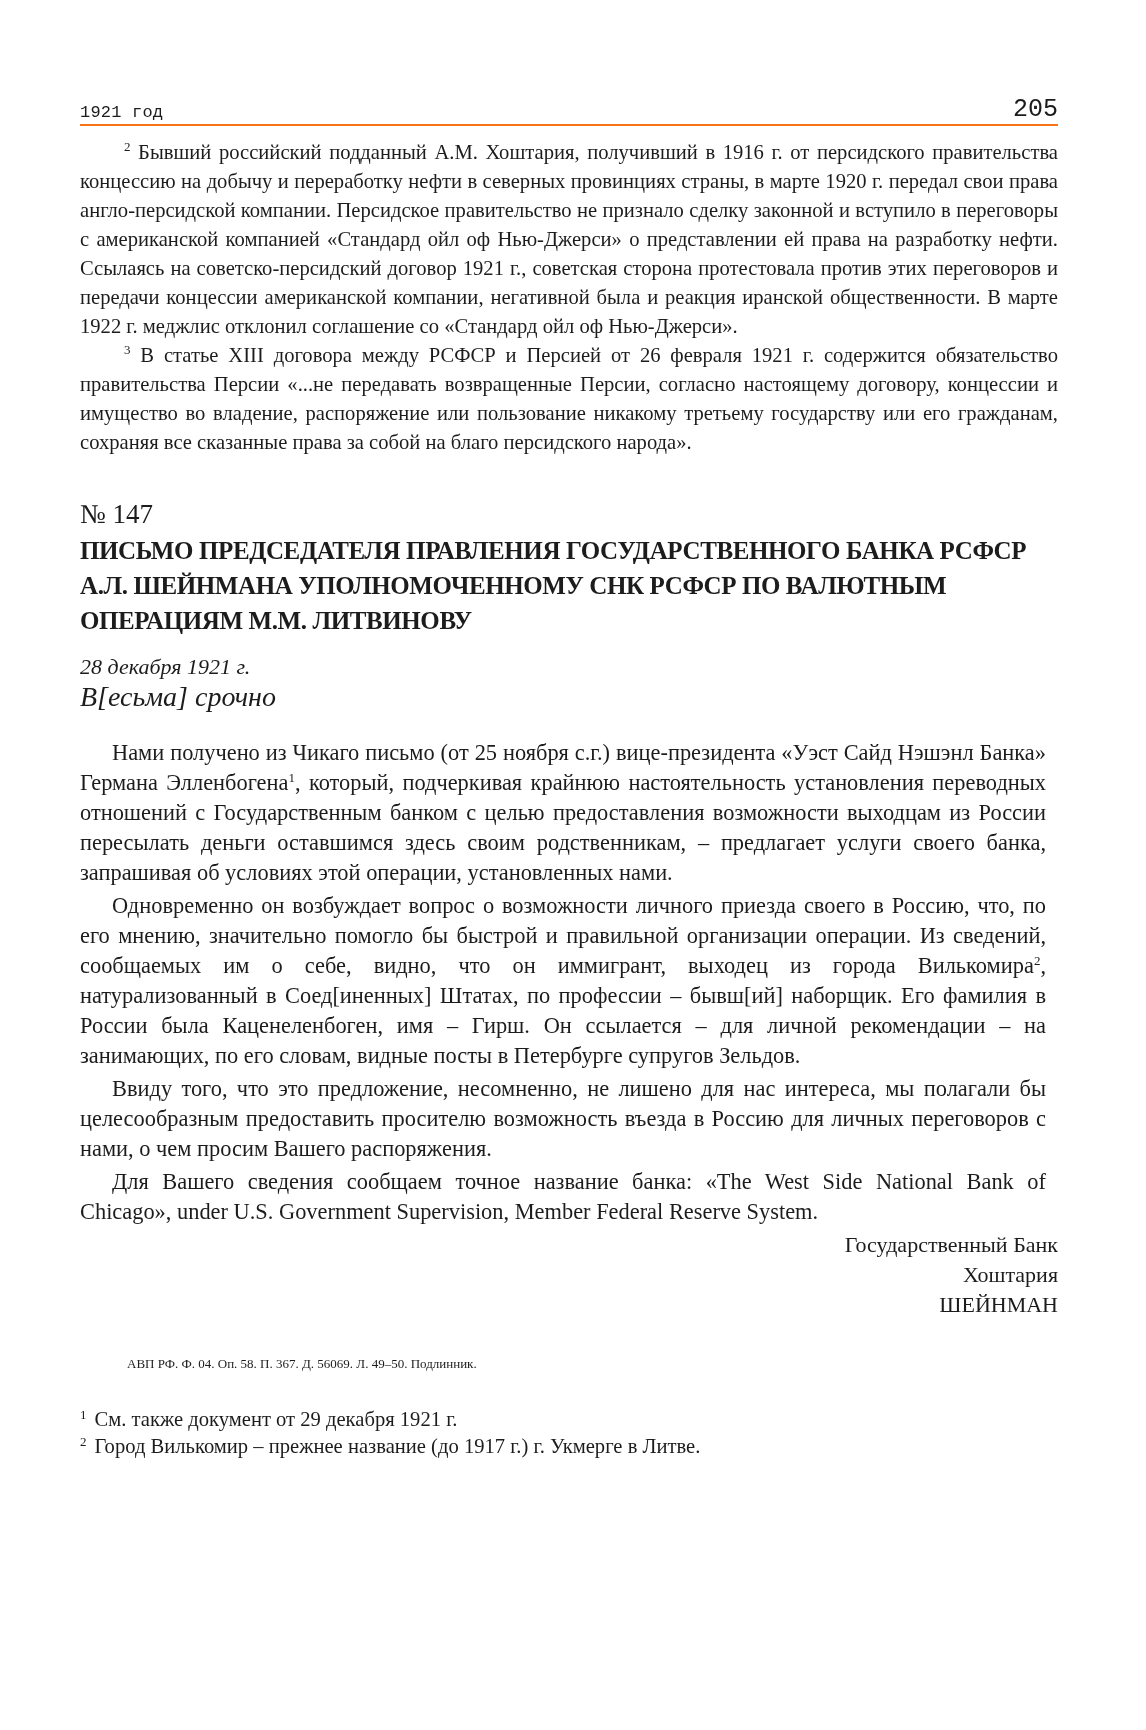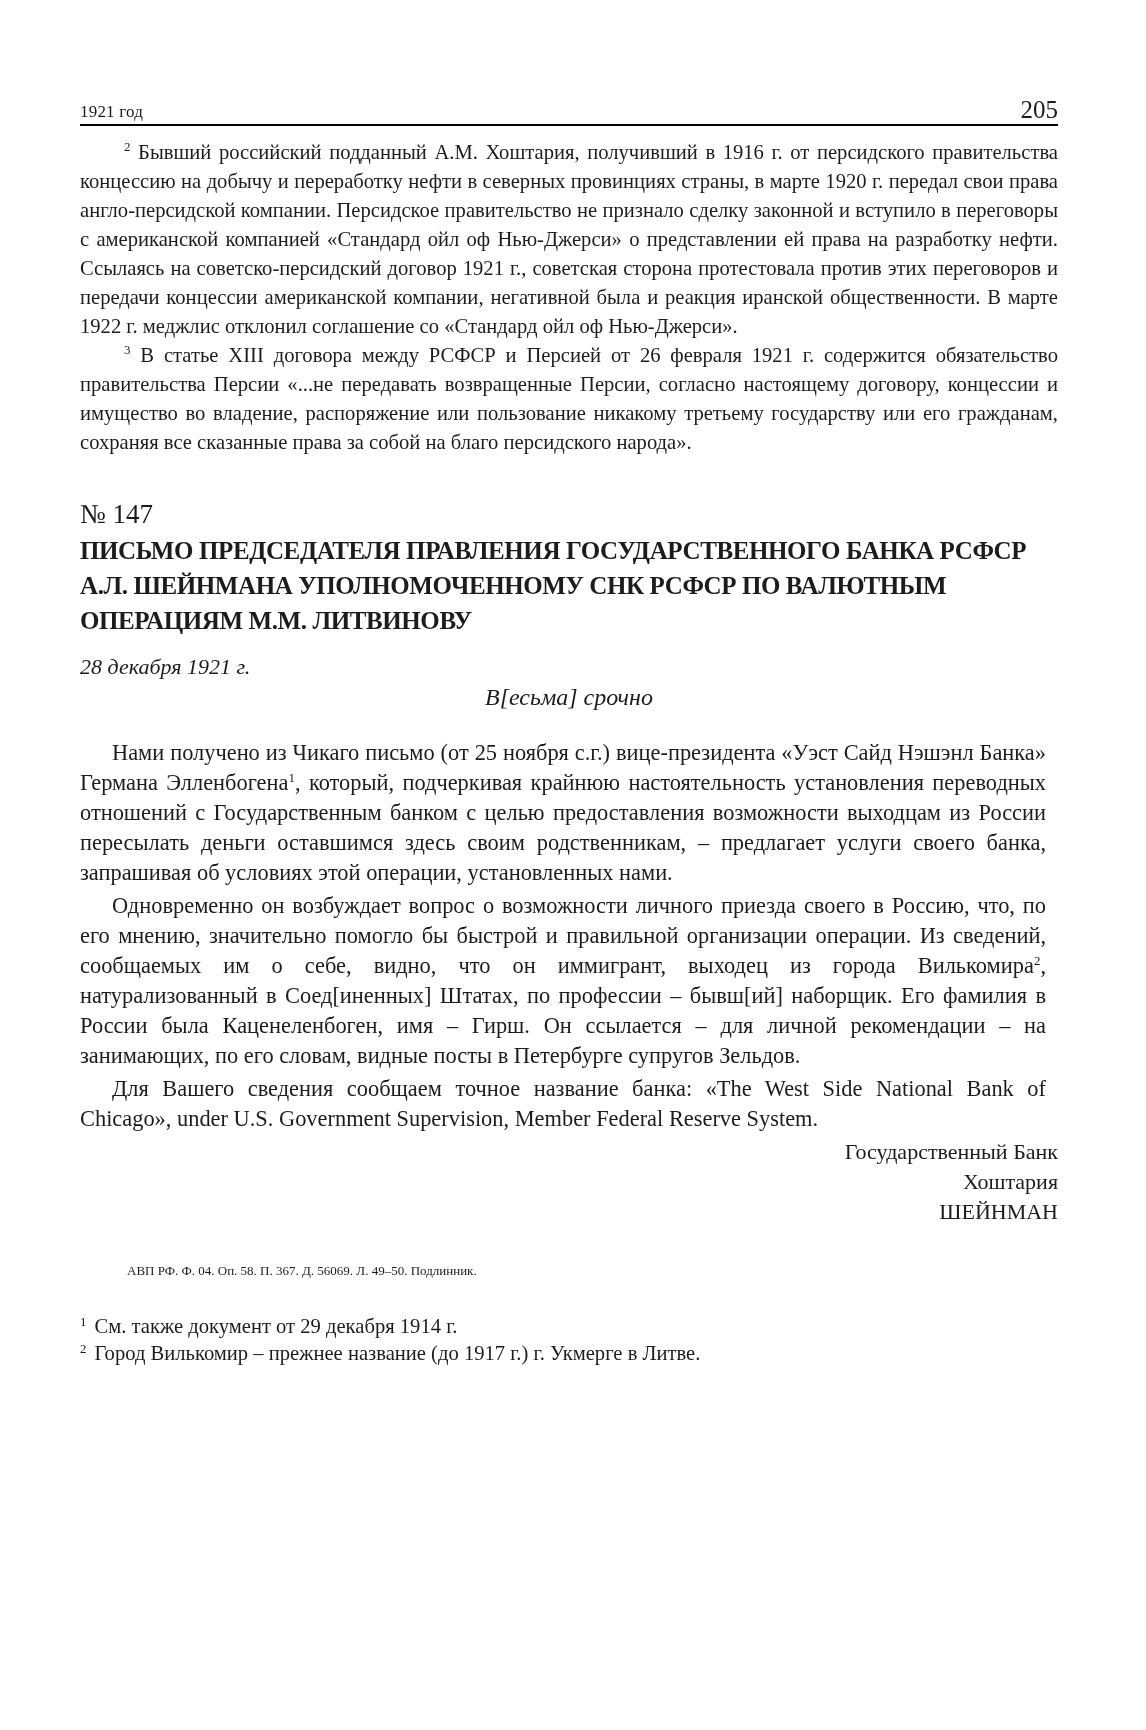--- a/index.html
+++ b/index.html
@@ -18,22 +18,22 @@
     .page {
       position: absolute;
       left: 80px;
       top: 94px;
       width: 978px;
     }
     
     .running-head {
       position: relative;
       height: 30px;
-      border-bottom: 2px solid #000000;
-      font-family: Liberation Serif, serif;
+      border-bottom: 2px solid #f97316;
+      font-family: Liberation Mono, monospace;
     }
     .running-head .left {
       position: absolute;
       left: 0;
       bottom: 2px;
       font-size: 17px;
       letter-spacing: 0.2px;
     }
     .running-head .right {
       position: absolute;
@@ -73,23 +73,22 @@
       text-transform: uppercase;
     }
     .doc-date {
       margin-top: 14px;
       font-style: italic;
       font-size: 22px;
       line-height: 30px;
     }
     .doc-urgency {
       font-style: italic;
-      font-size: 24px;
+      font-size: 28px;
       line-height: 30px;
-      text-align: center;
     }
     
     .letter {
       margin-top: 26px;
       font-size: 22.4px;
       line-height: 30px;
       text-align: justify;
     }
     .letter p {
       margin: 0 12px 3px 0;
@@ -143,30 +142,31 @@
   </div>
 
   <div class="doc-number">№ 147</div>
   <h1 class="doc-title">ПИСЬМО ПРЕДСЕДАТЕЛЯ ПРАВЛЕНИЯ ГОСУДАРСТВЕННОГО БАНКА РСФСР А.Л. ШЕЙНМАНА УПОЛНОМОЧЕННОМУ СНК РСФСР ПО ВАЛЮТНЫМ ОПЕРАЦИЯМ М.М. ЛИТВИНОВУ</h1>
   <div class="doc-date">28 декабря 1921 г.</div>
   <div class="doc-urgency">В[есьма] срочно</div>
 
   <div class="letter">
     <p><span>Нами получено из Чикаго письмо (от 25 ноября с.г.) вице-президента «Уэст Сайд Нэшэнл Банка» Германа Элленбогена</span><sup>1</sup><span>, который, подчеркивая крайнюю настоятельность установления переводных отношений с Государственным банком с целью предоставления возможности выходцам из России пересылать деньги оставшимся здесь своим родственникам, – предлагает услуги своего банка, запрашивая об условиях этой операции, установленных нами.</span></p>
     <p><span>Одновременно он возбуждает вопрос о возможности личного приезда своего в Россию, что, по его мнению, значительно помогло бы быстрой и правильной организации операции. Из сведений, сообщаемых им о себе, видно, что он иммигрант, выходец из города Вилькомира</span><sup>2</sup><span>, натурализованный в Соед[иненных] Штатах, по профессии – бывш[ий] наборщик. Его фамилия в России была Каценеленбоген, имя – Гирш. Он ссылается – для личной рекомендации – на занимающих, по его словам, видные посты в Петербурге супругов Зельдов.</span></p>
+    <p><span>Ввиду того, что это предложение, несомненно, не лишено для нас интереса, мы полагали бы целесообразным предоставить просителю возможность въезда в Россию для личных переговоров с нами, о чем просим Вашего распоряжения.</span></p>
     <p><span>Для Вашего сведения сообщаем точное название банка: «The West Side National Bank of Chicago», under U.S. Government Supervision, Member Federal Reserve System.</span></p>
   </div>
 
 
   <div class="signature">
     <div>Государственный Банк</div>
     <div>Хоштария</div>
     <div>ШЕЙНМАН</div>
   </div>
 
   <div class="archive-ref">АВП РФ. Ф. 04. Оп. 58. П. 367. Д. 56069. Л. 49–50. Подлинник.</div>
 
   <div class="footnotes">
-    <p><sup>1</sup><span>См. также документ от 29 декабря 1914 г.</span></p>
+    <p><sup>1</sup><span>См. также документ от 29 декабря 1921 г.</span></p>
     <p><sup>2</sup><span>Город Вилькомир – прежнее название (до 1917 г.) г. Укмерге в Литве.</span></p>
   </div>
 
 </div>
 
 </body></html>

